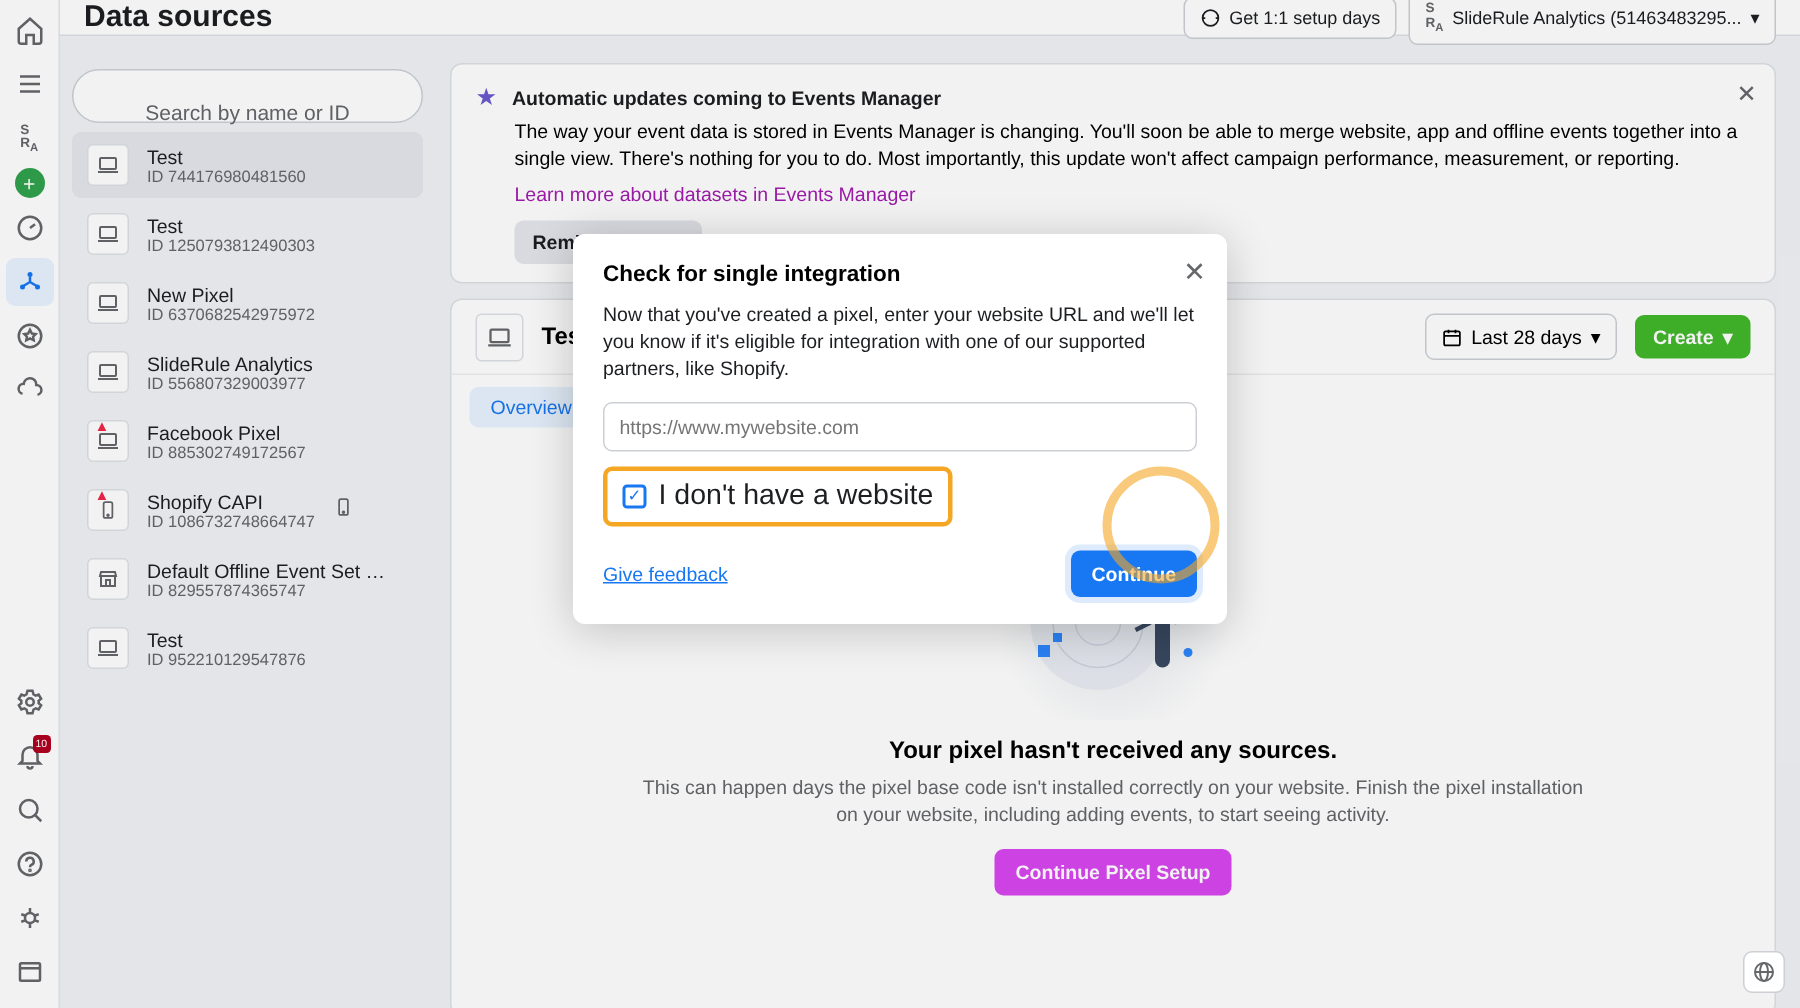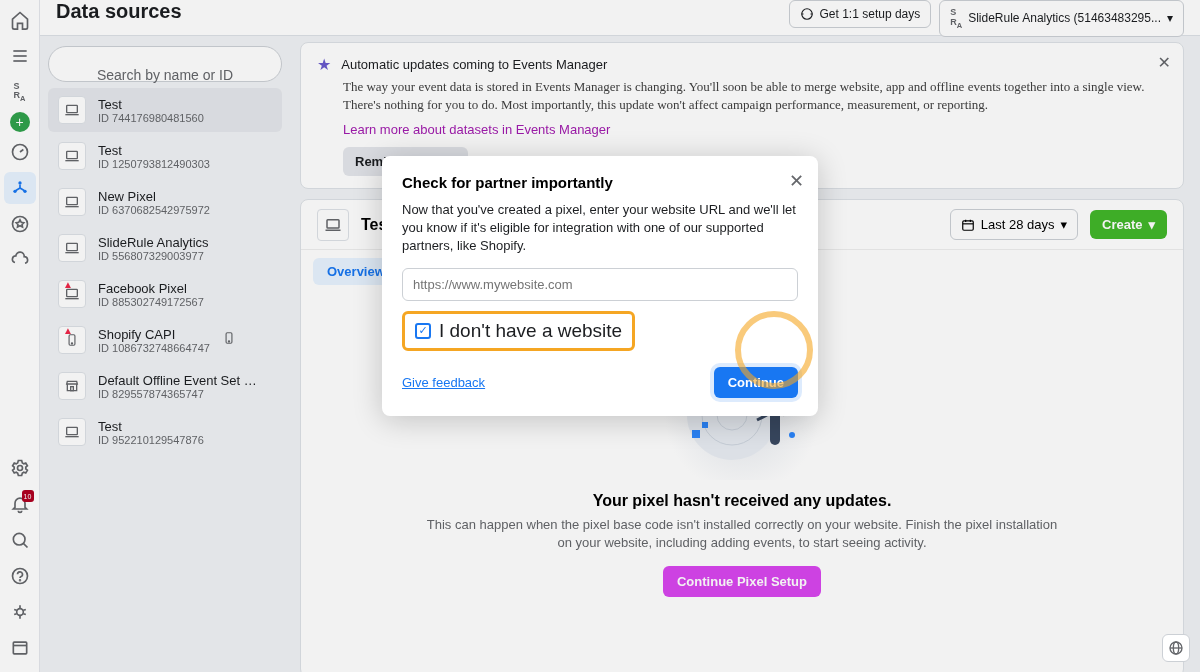--- a/index.html
+++ b/index.html
@@ -7,55 +7,55 @@
 
 .leftbar { position: absolute; left: 0; top: 0; bottom: 0; width: 40px; background: #fff; border-right: 1px solid #e4e6eb; display: flex; flex-direction: column; align-items: center; padding-top: 4px; gap: 4px; }
 .leftbar-icon { width: 32px; height: 32px; border-radius: 6px; display: flex; align-items: center; justify-content: center; color: #65676b; cursor: pointer; }
 .leftbar-icon.active { background: #e7f3ff; color: #1877f2; }
 .leftbar-icon.add { background: #31a24c; color: #fff; border-radius: 50%; width: 20px; height: 20px; font-size: 14px; }
 .leftbar-icon svg { width: 20px; height: 20px; }
 .leftbar .badge-small { position: absolute; width: 12px; height: 12px; background: #b00020; border-radius: 3px; font-size: 7px; color: #fff; display: flex; align-items: center; justify-content: center; transform: translate(8px,-8px); }
 .leftbar-spacer { flex: 1; }
 .leftbar .bottom { display: flex; flex-direction: column; gap: 4px; align-items: center; padding-bottom: 8px; }
 
-.topbar { position: absolute; left: 40px; right: 0; top: 0; height: 36px; background: #fff; border-bottom: 1px solid #dde1e6; display: flex; align-items: flex-start; padding: 0 16px; }
+.topbar { position: absolute; left: 40px; right: 0; top: 0; height: 24px; background: #fff; border-bottom: 1px solid #dde1e6; display: flex; align-items: center; padding: 0 16px; }
 .topbar h1 { font-size: 20px; font-weight: 700; color: #1c1e21; flex: 1; }
 .topbar .btn { border: 1px solid #ccd0d5; border-radius: 6px; padding: 6px 10px; font-size: 12px; color: #1c1e21; background: #fff; display: flex; align-items: center; gap: 6px; margin-left: 8px; cursor: pointer; }
 .topbar .btn.last { min-width: 200px; justify-content: space-between; }
 
 .sidebar { position: absolute; left: 40px; top: 36px; bottom: 0; width: 250px; padding: 8px; }
 .search-box { height: 36px; border: 1px solid #ccd0d5; border-radius: 18px; display: flex; align-items: center; padding: 0 12px; gap: 20px; background: #fff; color: #65676b; font-size: 14px; margin: 2px 0 6px; flex-direction: column; }
 .ds-list { display: flex; flex-direction: column; gap: 2px; }
 .ds-item { display: flex; align-items: center; gap: 12px; padding: 8px 10px; border-radius: 6px; cursor: pointer; }
 .ds-item.active { background: #e4e6eb; }
 .ds-icon { width: 28px; height: 28px; background: #fff; border: 1px solid #dde1e6; border-radius: 4px; display: flex; align-items: center; justify-content: center; color: #65676b; font-size: 14px; flex-shrink: 0; }
 .ds-text { overflow: hidden; }
 .ds-text .name { font-size: 13px; color: #1c1e21; white-space: nowrap; overflow: hidden; text-overflow: ellipsis; max-width: 160px; }
 .ds-text .id { font-size: 11px; color: #65676b; }
 .ds-warn { color: #f02849; font-size: 10px; position: absolute; transform: translate(-4px,-10px); }
 .ds-mobile { width: 20px; color: #65676b; }
 
 .main { position: absolute; left: 300px; right: 16px; top: 42px; bottom: 8px; }
 .banner { border: 1px solid #dde1e6; background: #fff; border-radius: 8px; padding: 12px 16px; margin-bottom: 10px; position: relative; }
 .banner .row1 { display: flex; align-items: center; gap: 10px; margin-bottom: 4px; }
 .banner .star { color: #6a5acd; }
-.banner .bt { font-size: 13px; font-weight: 400; color: #1c1e21; text-align: center; }
-.banner .bd { font-size: 13px; color: #404040; margin-left: 26px; margin-bottom: 6px; line-height: 1.4; font-family: Liberation Serif, serif; }
+.banner .bt { font-size: 13px; font-weight: 700; color: #1c1e21; text-align: center; }
+.banner .bd { font-size: 13px; color: #000000; margin-left: 26px; margin-bottom: 6px; line-height: 1.4; }
 .banner a { font-size: 13px; color: #a21caf; text-decoration: none; margin-left: 26px; display: inline-block; margin-bottom: 10px; }
 .banner .remind { margin-left: 26px; padding: 7px 12px; background: #e4e6eb; border: none; border-radius: 6px; font-size: 13px; font-weight: 600; color: #1c1e21; cursor: pointer; }
 .banner .close { position: absolute; right: 12px; top: 10px; color: #65676b; cursor: pointer; font-size: 16px; }
 
 .content { border: 1px solid #dde1e6; background: #fff; border-radius: 8px; height: 478px; }
 .chead { height: 50px; border-bottom: 1px solid #eee; display: flex; align-items: center; padding: 0 16px; gap: 12px; }
 .chead .cicon { width: 32px; height: 32px; border: 1px solid #dde1e6; border-radius: 4px; display: flex; align-items: center; justify-content: center; color: #65676b; }
 .chead h2 { font-size: 16px; font-weight: 700; flex: 1; }
 .chead .date { border: 1px solid #ccd0d5; border-radius: 6px; padding: 7px 10px; font-size: 13px; cursor: pointer; display: flex; gap: 6px; align-items: center; }
 .chead .create { background: #42b72a; color: #fff; border: none; border-radius: 6px; padding: 7px 12px; font-size: 13px; font-weight: 600; cursor: pointer; display: flex; gap: 6px; align-items: center; }
 .tabs { padding: 8px 12px; }
-.tab { display: inline-block; padding: 6px 14px; background: #e7f3ff; color: #1877f2; border-radius: 6px; font-size: 13px; font-weight: 700; cursor: pointer; }
+.tab { display: inline-block; padding: 6px 14px; background: #e7f3ff; color: #1877f2; border-radius: 6px; font-size: 13px; font-weight: 400; cursor: pointer; }
 .empty { display: flex; flex-direction: column; align-items: center; justify-content: center; height: 360px; text-align: center; padding: 0 120px; }
 .empty .illus { width: 180px; height: 130px; margin-bottom: 12px; background: radial-gradient(circle at center, #f0f2f5 30%, transparent 70%); position: relative; }
 .empty h3 { font-size: 16px; font-weight: 700; margin-bottom: 6px; }
 .empty p { font-size: 13px; color: #65676b; margin-bottom: 14px; line-height: 1.4; }
 .empty .cta { background: #d946ef; color: #fff; border: none; border-radius: 6px; padding: 8px 14px; font-size: 13px; font-weight: 600; cursor: pointer; }
 
 .overlay { position: absolute; inset: 0; background: rgba(0,0,0,0.05); }
 .modal { position: absolute; left: 382px; top: 156px; width: 436px; background: #fff; border-radius: 8px; box-shadow: 0 4px 30px rgba(0,0,0,.2); padding: 18px 20px; }
 .modal h3 { font-size: 15px; font-weight: 700; margin-bottom: 10px; }
 .modal .mclose { position: absolute; right: 14px; top: 14px; color: #65676b; cursor: pointer; font-size: 18px; }
@@ -346,32 +346,32 @@
             <rect x="50" y="72" width="6" height="6" fill="#2d88ff"></rect>
             <rect x="35" y="60" width="5" height="5" fill="#2d88ff"></rect>
             <circle cx="130" cy="40" r="3" fill="#f5a623"></circle>
             <circle cx="140" cy="85" r="3" fill="#2d88ff"></circle>
             <rect x="118" y="55" width="10" height="40" rx="5" fill="#3a4a63"></rect>
             <circle cx="123" cy="48" r="7" fill="#3a4a63"></circle>
             <line x1="115" y1="65" x2="105" y2="70" stroke="#3a4a63" stroke-width="3"></line>
             <line x1="131" y1="65" x2="140" y2="60" stroke="#3a4a63" stroke-width="3"></line>
           </svg>
       </div>
-      <h3>Your pixel hasn't received any updates.</h3>
-      <p>This can happen when the pixel base code isn't installed correctly on your website. Finish the pixel installation on your website, including adding events, to start seeing activity.</p>
+      <h3>Your pixel hasn't received any sources.</h3>
+      <p>This can happen days the pixel base code isn't installed correctly on your website. Finish the pixel installation on your website, including adding events, to start seeing activity.</p>
       <button class="cta">Continue Pixel Setup</button>
     </div>
   </div>
 </div>
 
 <div class="overlay"></div>
 
 <div class="modal">
   <span class="mclose">✕</span>
-  <h3>Check for partner importantly</h3>
+  <h3>Check for single integration</h3>
   <p>Now that you've created a pixel, enter your website URL and we'll let you know if it's eligible for integration with one of our supported partners, like Shopify.</p>
   <input class="url" placeholder="https://www.mywebsite.com" style="">
   <div class="checkrow">
     <div class="chk">✓</div>
     <span class="cl">I don't have a website</span>
   </div>
   <div class="footer">
     <span class="feedback">Give feedback</span>
     <button class="continue">Continue</button>
   </div>

